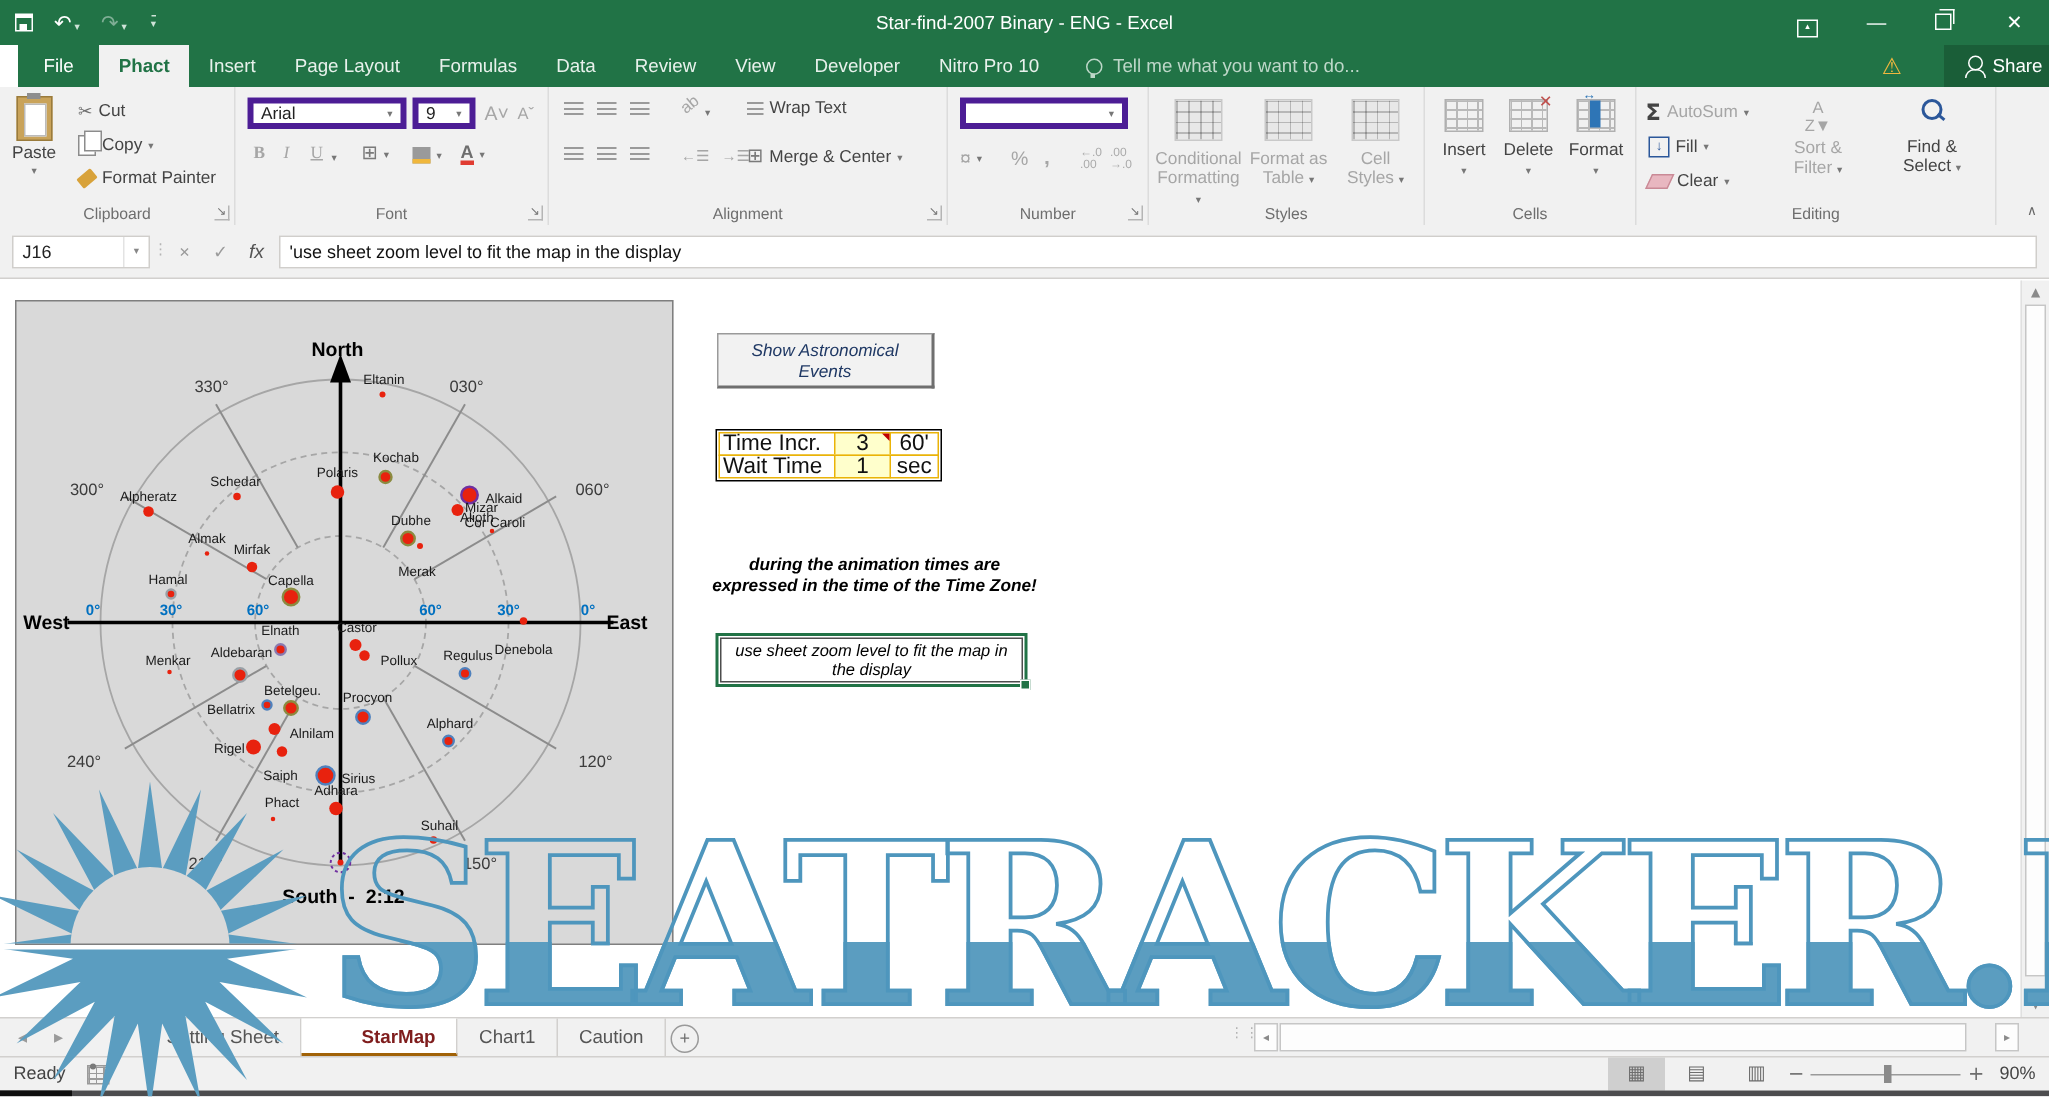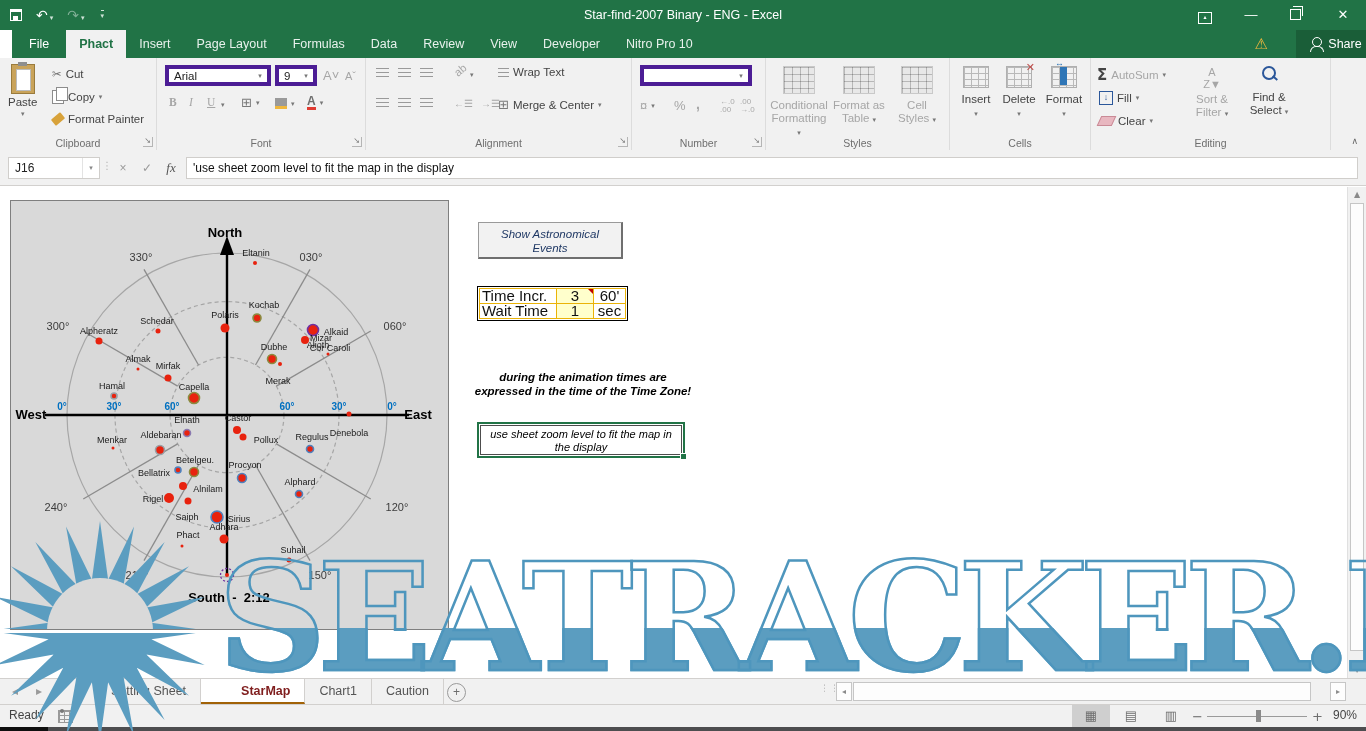--- a/index.html
+++ b/index.html
@@ -62,21 +62,21 @@
   .clear-ic{width:13px;height:8px;background:#e8b7c0;border:1px solid #c98a96;transform:skewX(-25deg);}
   .mag-ic{width:10px;height:10px;border:2px solid #2b579a;border-radius:50%;position:relative;}
   .mag-ic:after{content:"";position:absolute;left:8px;top:9px;width:6px;height:2px;background:#2b579a;transform:rotate(40deg);}
   .az-ic{font-size:8px;color:#aaa;line-height:8px;}
   
   #fbar{position:absolute;left:0;top:150px;width:1366px;height:36px;background:#f1f1f1;border-bottom:1px solid #d2d0ce;box-sizing:border-box;}
   #namebox{position:absolute;left:8px;top:7px;width:92px;height:22px;background:#fff;border:1px solid #d0cecb;box-sizing:border-box;display:flex;align-items:center;}
   #namebox .nv{flex:1;padding-left:6px;font-size:12px;color:#222;}
   #namebox .nc{width:16px;font-size:7px;color:#888;text-align:center;border-left:1px solid #e3e3e3;line-height:20px;}
   .fbtn{position:absolute;top:7px;width:22px;height:22px;text-align:center;line-height:22px;color:#9b9b9b;font-size:12px;}
-  #fx-btn{color:#555;font-style:italic;font-family:Liberation Serif, serif;font-size:13px;}
+  #fx-btn{color:#555;font-style:italic;font-family:Liberation Sans, sans-serif;font-size:13px;}
   #formula-field{position:absolute;left:186px;top:7px;width:1172px;height:22px;background:#fff;border:1px solid #d0cecb;box-sizing:border-box;font-size:12px;color:#111;line-height:20px;padding-left:6px;white-space:nowrap;overflow:hidden;}
   
   #sheet{position:absolute;left:0;top:187px;width:1366px;height:491px;background:#fff;}
   #starmap-box{position:absolute;left:10px;top:13px;width:437px;height:428px;background:#d9d9d9;border:1px solid #7f7f7f;}
   #events-btn{position:absolute;left:478px;top:35px;width:145px;height:37px;background:#f2f2f2;border:1px solid #9a9a9a;border-right:2px solid #6f6f6f;border-bottom:2px solid #6f6f6f;color:#1f3864;font-style:italic;font-size:11.5px;line-height:14px;text-align:center;padding-top:4px;box-sizing:border-box;}
   #time-table{position:absolute;left:477px;top:99px;border:1.5px solid #000;padding:1px;background:#fff;}
   .tt-row{display:flex;}
   .tt-row+.tt-row{margin-top:-1px;}
   .tt-c{border:1px solid #eab308;height:14px;line-height:14px;font-size:15px;color:#111;box-sizing:content-box;}
   .tt-c+.tt-c{margin-left:-1px;}
@@ -148,20 +148,24 @@
         <div class="rtab active">Phact</div>
         <div class="rtab">Insert</div>
         <div class="rtab">Page Layout</div>
         <div class="rtab">Formulas</div>
         <div class="rtab">Data</div>
         <div class="rtab">Review</div>
         <div class="rtab">View</div>
         <div class="rtab">Developer</div>
         <div class="rtab">Nitro Pro 10</div>
       </div>
+    <div id="tellme">
+      <span class="icon-bulb"></span>
+      <span>Tell me what you want to do...</span>
+    </div>
     <span id="warn-ic">⚠</span>
     <div id="share-btn">
       <span class="icon-person"></span>
       <span>Share</span>
     </div>
   </div>
 
   <div id="ribbon">
 
     <div class="group" style="left:0;width:157px;">
@@ -310,21 +314,21 @@
         </div>
       <div class="gbtn" style="left:8px;top:57px;">
           <span class="clear-ic"></span>
           <span>Clear</span>
           <span class="car">▾</span>
         </div>
       <div class="bigbtn dim" style="left:96px;top:8px;width:50px;">
         <span class="dim" style="font-size:11px;">A<br>Z▼</span>
         <div class="lbl dim"><span>Sort &amp;</span><br><span>Filter</span> <span class="car dim">▾</span></div>
       </div>
-      <div class="bigbtn" style="left:148px;top:8px;width:60px;">
+      <div class="bigbtn" style="left:167px;top:8px;width:60px;">
         <span class="mag-ic" style="display:inline-block;"></span>
         <div class="lbl" style="margin-top:9px;"><span>Find &amp;</span><br><span>Select</span> <span class="car">▾</span></div>
       </div>
       <div class="glabel">Editing</div>
     </div>
 
     <span style="position:absolute;right:8px;bottom:4px;color:#666;font-size:9px;font-family:'DejaVu Sans',sans-serif;">∧</span>
   </div>
 
   <div id="fbar">

